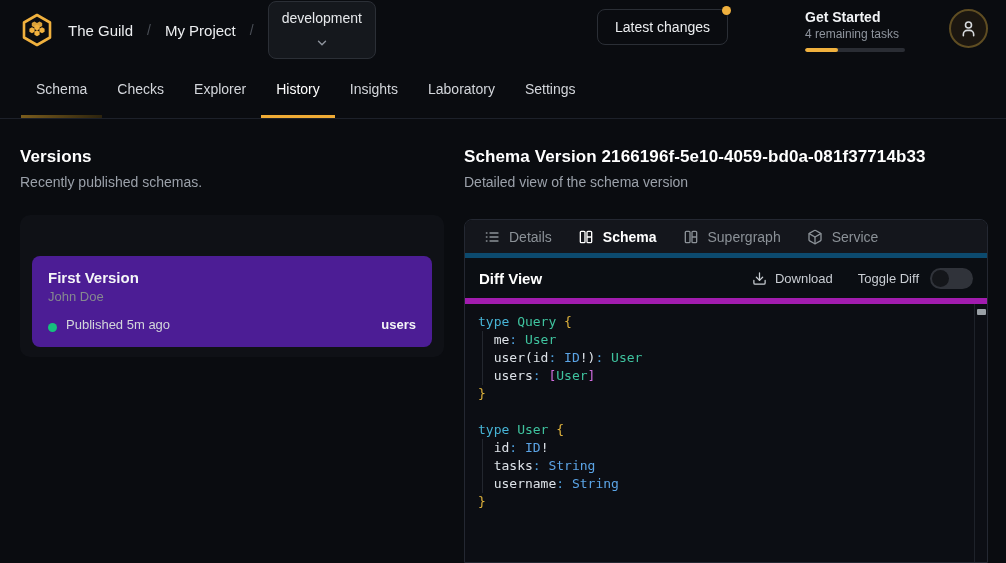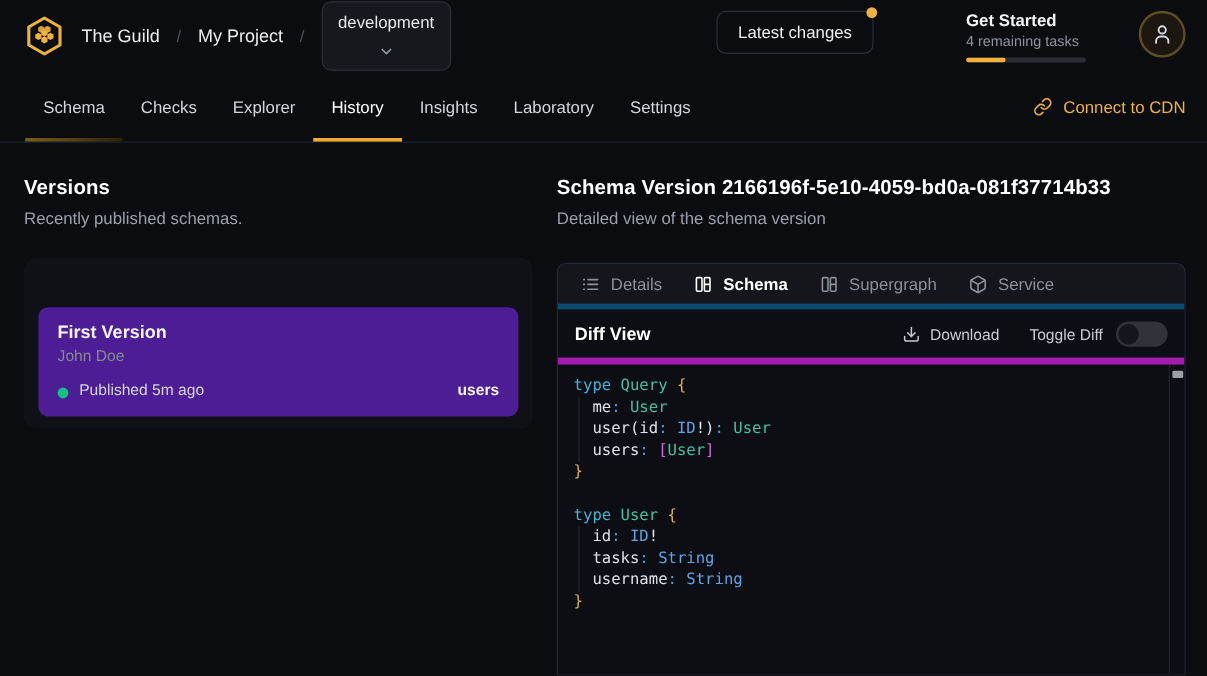--- a/index.html
+++ b/index.html
@@ -132,27 +132,20 @@
 </header>
 
 <nav class="mainnav">
   <a class="tab tab-dim">Schema</a>
   <a class="tab">Checks</a>
   <a class="tab">Explorer</a>
   <a class="tab tab-active">History</a>
   <a class="tab">Insights</a>
   <a class="tab">Laboratory</a>
   <a class="tab">Settings</a>
-  <a class="cdn">
-    <svg width="16" height="16" viewBox="0 0 24 24" fill="none" stroke="currentColor" stroke-width="2" stroke-linecap="round" stroke-linejoin="round">
-      <path d="M10 13a5 5 0 0 0 7.54.54l3-3a5 5 0 0 0-7.07-7.07l-1.72 1.71"></path>
-      <path d="M14 11a5 5 0 0 0-7.54-.54l-3 3a5 5 0 0 0 7.07 7.07l1.71-1.71"></path>
-    </svg>
-    <span>Connect to CDN</span>
-  </a>
 </nav>
 
 <main class="main">
 
   <section class="col-left">
     <h2 class="pane-title">Versions</h2>
     <p class="pane-sub">Recently published schemas.</p>
     <div class="versions-card">
       <div class="version-item">
         <div class="vi-name">First Version</div>

